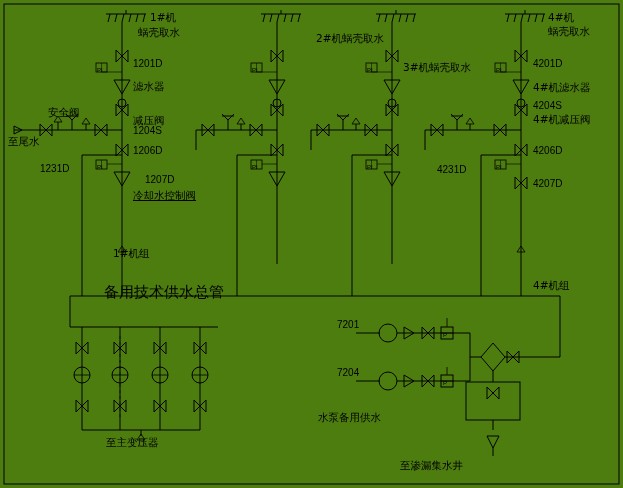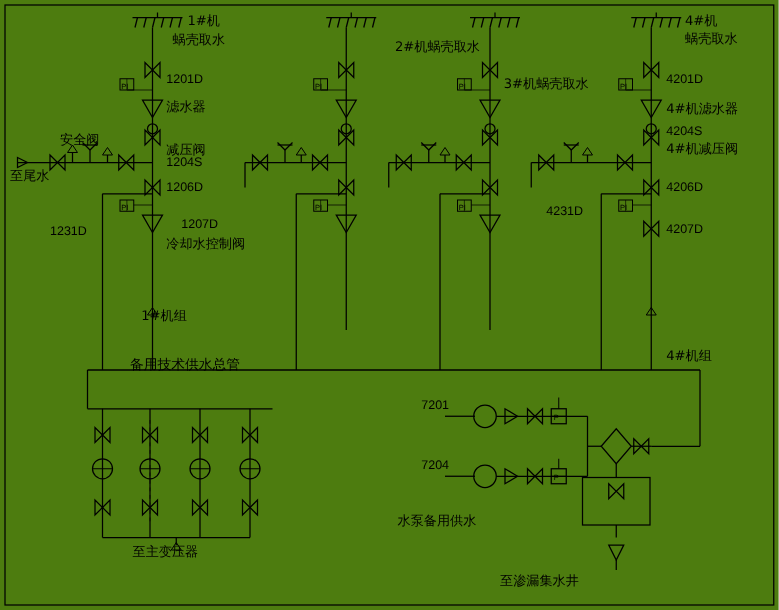--- a/index.html
+++ b/index.html
@@ -35,21 +35,21 @@
   }
   .lbl.num {
     font-family: "Liberation Sans", sans-serif;
     font-size: 10px;
   }
   .lbl.tiny {
     font-size: 6px;
     font-family: "Liberation Sans", sans-serif;
   }
   .lbl.big {
-    font-size: 11px;
+    font-size: 15px;
   }
 </style>
 </head>
 <body>
 
 <div id="diagram-root">
 
   <svg id="diagram-svg" width="623" height="488" viewBox="0 0 623 488">
     <defs>
       <g id="gate-valve">
@@ -285,23 +285,23 @@
     <line x1="447" y1="375" x2="447" y2="367" stroke="#000" stroke-width="0.8"></line>
   </svg>
 
   <div class="lbl cn" style="left:150px; top:11px;">1#机</div>
   <div class="lbl cn" style="left:138px; top:26px;">蜗壳取水</div>
   <div class="lbl num" style="left:133px; top:58px;text-align:center;">1201D</div>
   <div class="lbl cn" style="left:133px; top:80px;">滤水器</div>
   <div class="lbl num" style="left:133px; top:101px;margin-top:24px;">1204S</div>
   <div class="lbl cn" style="left:133px; top:114px;">减压阀</div>
   <div class="lbl num" style="left:133px; top:145px;">1206D</div>
-  <div class="lbl num" style="left:40px; top:180px;">1231D</div>
+  <div class="lbl num" style="left:40px; top:163px;">1231D</div>
   <div class="lbl num" style="left:145px; top:174px;">1207D</div>
-  <div class="lbl cn" style="left:133px; top:189px;">冷却水控制阀</div>
+  <div class="lbl cn" style="left:133px; top:189px;text-decoration:underline;">冷却水控制阀</div>
   <div class="lbl cn" style="left:113px; top:247px;">1#机组</div>
   <div class="lbl cn" style="left:48px; top:106px;">安全阀</div>
   <div class="lbl cn" style="left:8px; top:135px;">至尾水</div>
 
   <div class="lbl cn" style="left:288px; top:32px;margin-left:28px;">2#机蜗壳取水</div>
 
   <div class="lbl cn" style="left:403px; top:32px;margin-top:29px;">3#机蜗壳取水</div>
 
   <div class="lbl cn" style="left:548px; top:11px;">4#机</div>
   <div class="lbl cn" style="left:548px; top:25px;">蜗壳取水</div>

